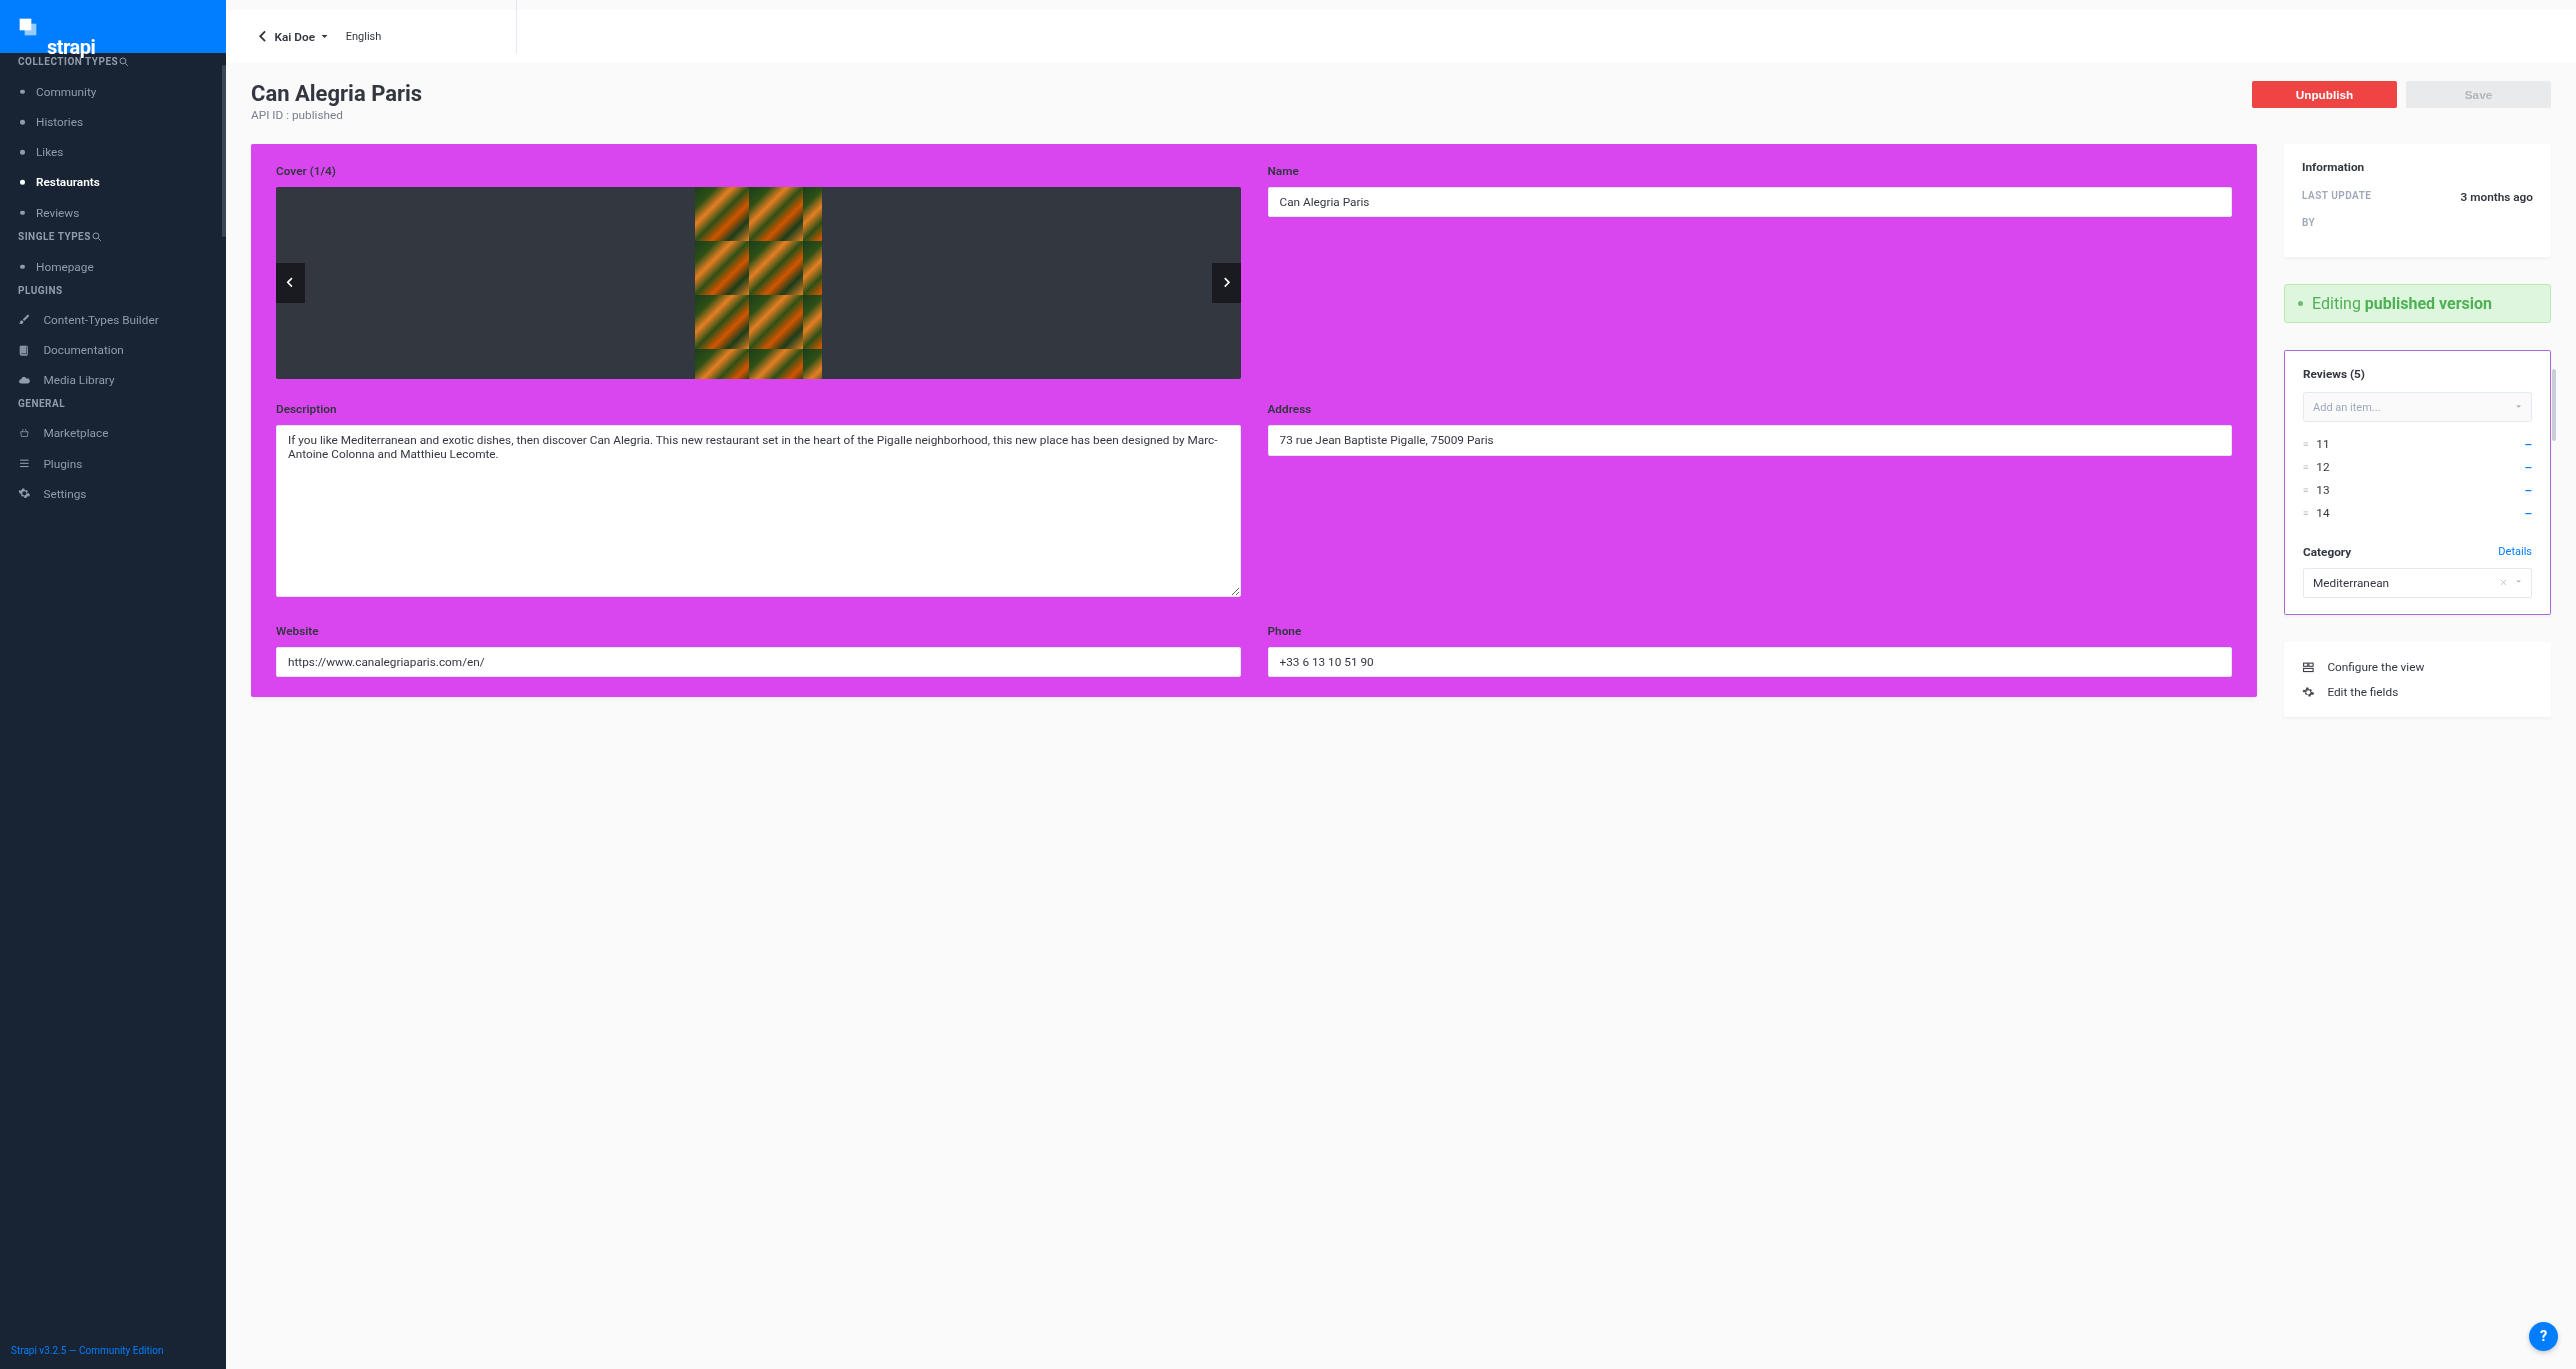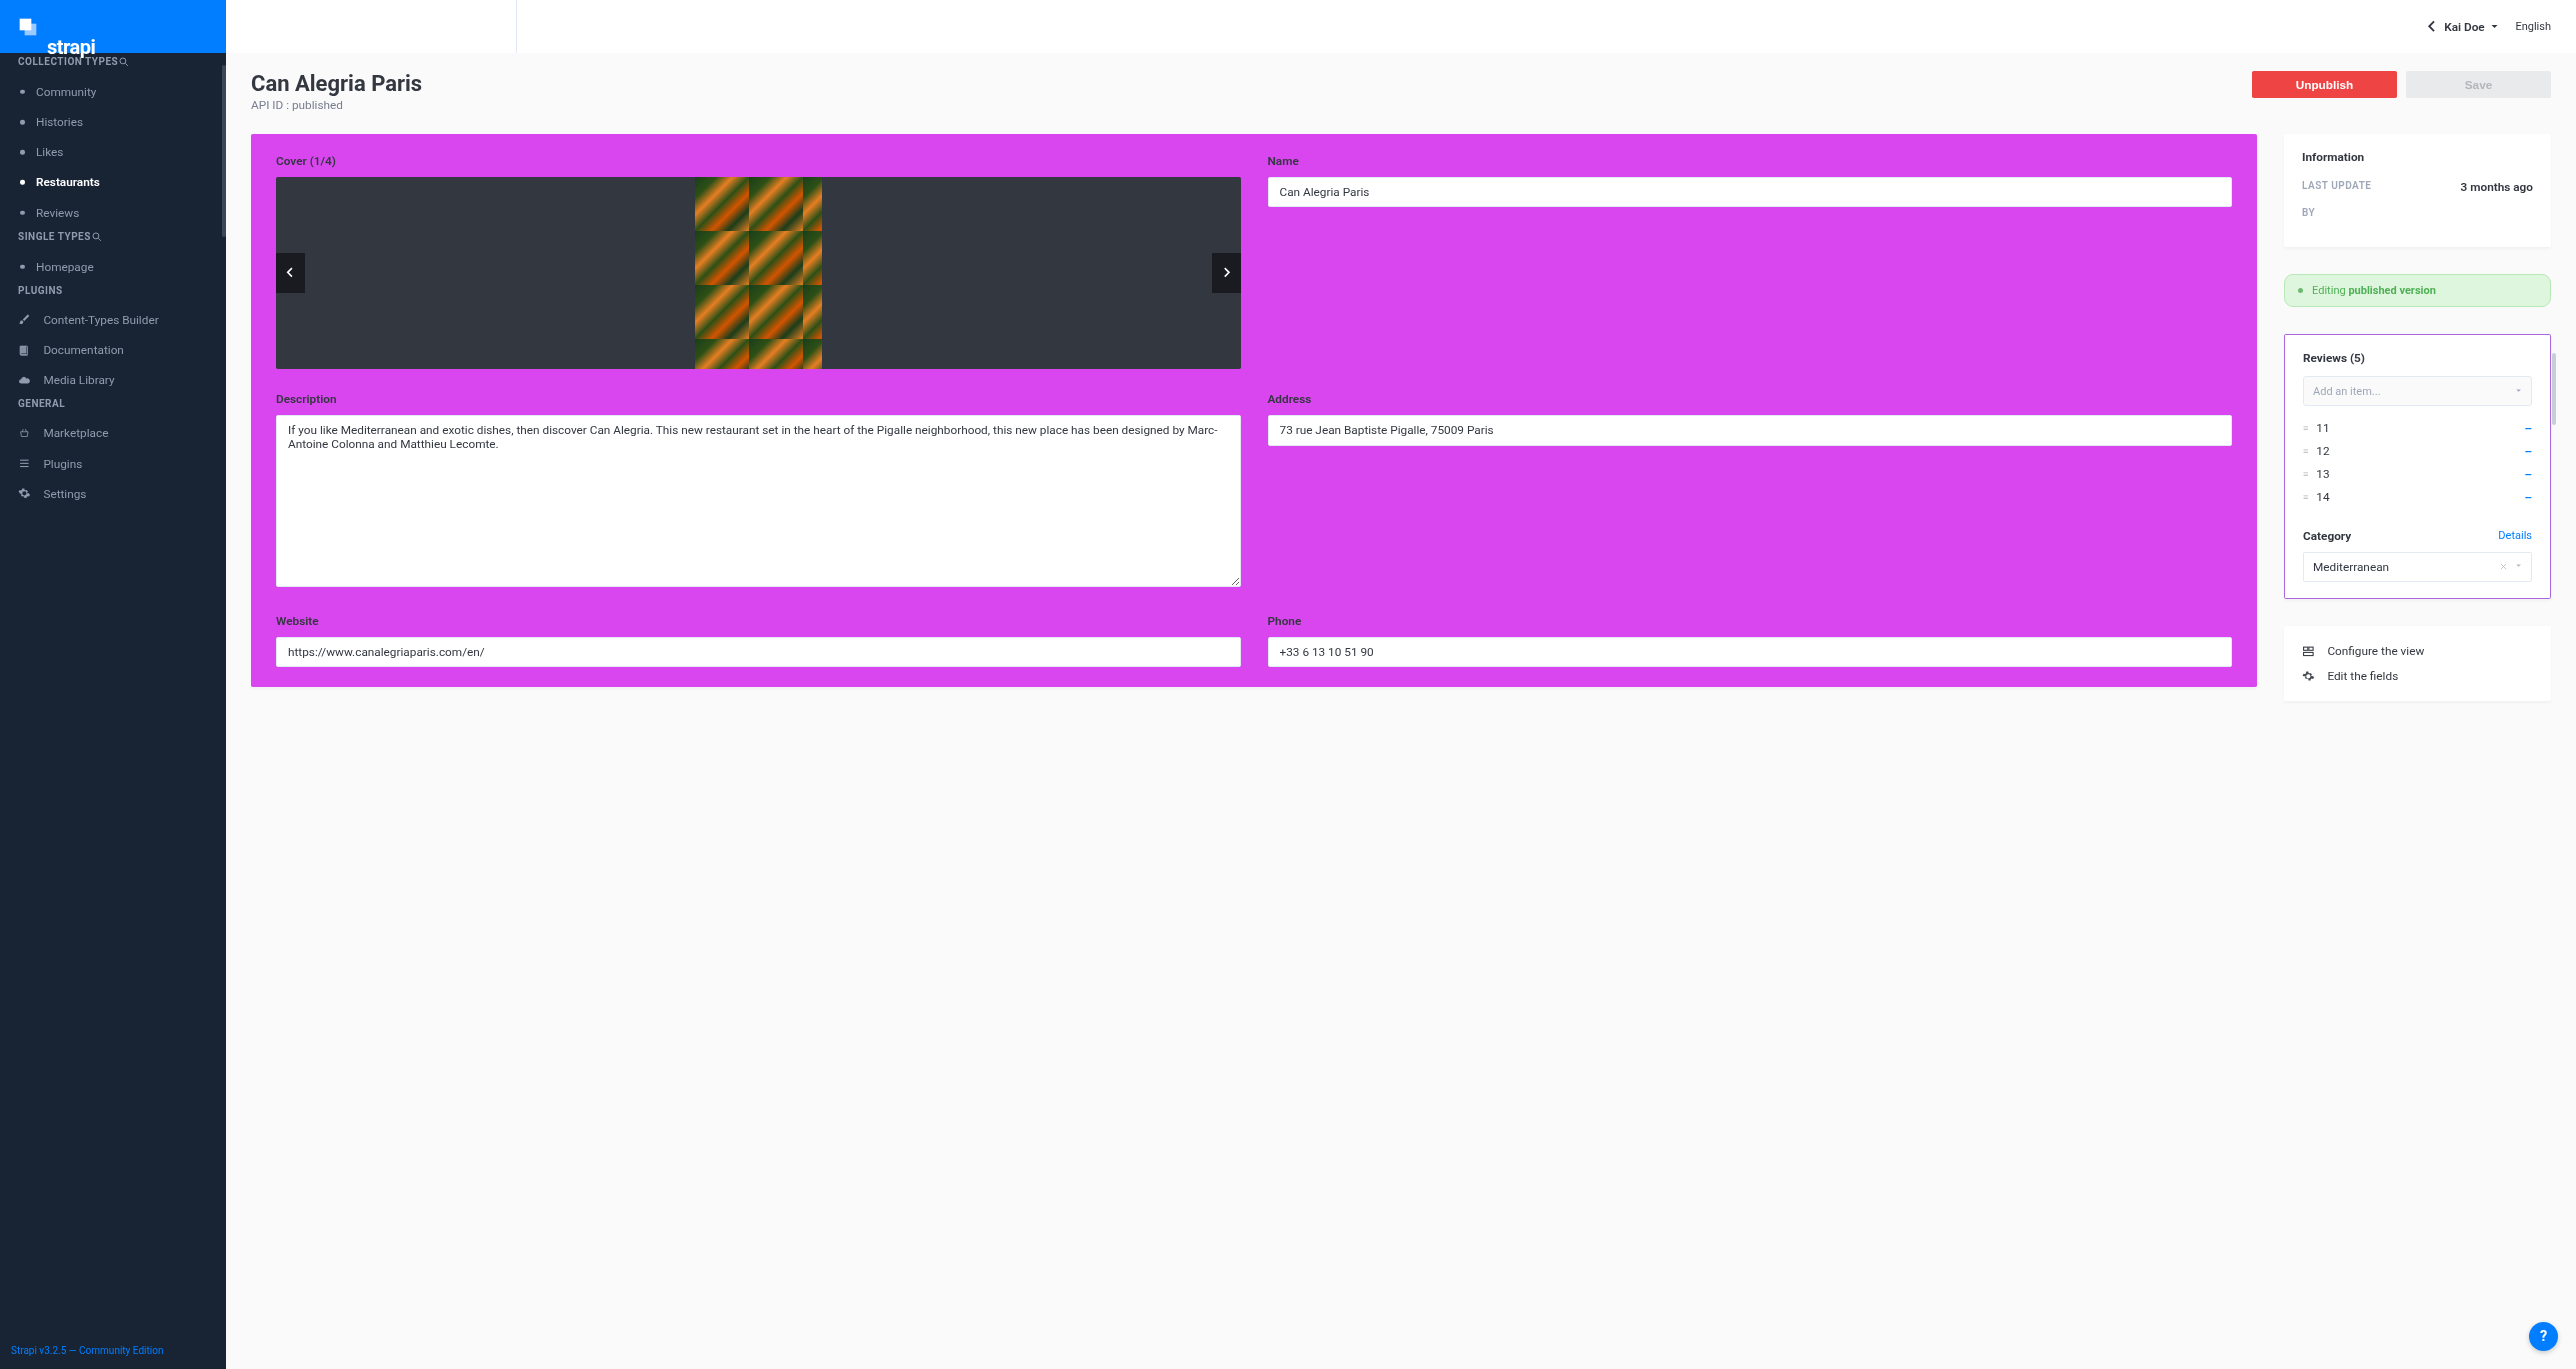--- a/index.html
+++ b/index.html
@@ -20,21 +20,21 @@
 .nav-item.active { color: #fff; font-weight: 600; }
 .nav-item .bullet { position: absolute; left: 20px; top: 50%; transform: translateY(-50%); width: 4.5px; height: 4.5px; border-radius: 50%; background: #919bae; }
 .nav-item.active .bullet { background: #fff; }
 .plugin-item { padding: 8.1px 18px; display: flex; align-items: center; cursor: pointer; color: #919bae; font-size: 11.8px; }
 .plugin-item svg, .plugin-item .ico { margin-right: 12.7px; width: 12.7px; flex-shrink: 0; }
 .footer-version { margin-top: auto; padding: 12.7px 11px; font-size: 10px; color: #007eff; }
 .scroll-indicator { position: absolute; right: 0; top: 65px; width: 3.6px; height: 172px; background: #3b4657; border-radius: 1.8px; }
 
 
 .main { flex: 1; display: flex; flex-direction: column; overflow: hidden; position: relative; }
-.topbar { height: 53px; background: #fff; display: flex; align-items: center; padding: 12px 25px; justify-content: flex-end; }
+.topbar { height: 53px; background: #fff; display: flex; align-items: center; padding: 12px 25px; justify-content: flex-start; margin-top: 10px; }
 .back-btn { width: 23.5px; height: 23.5px; display: flex; align-items: center; justify-content: center; cursor: pointer; }
 .user-area { display: flex; align-items: center; gap: 16.3px; }
 .user-name { font-weight: 600; font-size: 11.8px; display: flex; align-items: center; gap: 5.4px; cursor: pointer; }
 .lang { font-size: 11px; color: #333740; cursor: pointer; }
 .topbar-divider { position: absolute; left: 290px; top: 0; height: 53px; width: 0.9px; background: #e3e9f3; }
 
 .content { flex: 1; overflow: auto; padding: 0 25px 25px; }
 .page-header { display: flex; justify-content: space-between; align-items: flex-start; padding: 18px 0 22px; }
 .page-title { font-size: 22px; font-weight: 700; color: #333740; margin-bottom: 1.8px; }
 .page-subtitle { font-size: 11.8px; color: #787e8f; }
@@ -59,21 +59,21 @@
 .carousel-btn.right { right: 0; }
 
 
 .side-card { background: #fff; border-radius: 1.8px; box-shadow: 0 1.8px 3.6px rgba(0,0,0,0.04); padding: 16.3px 18px; }
 .side-card.bordered { border: 0.9px solid #aa67e0; }
 .info-title { font-size: 11.8px; font-weight: 700; margin-bottom: 16.3px; }
 .info-row { display: flex; justify-content: space-between; font-size: 10px; margin-bottom: 12.7px; }
 .info-row .k { color: #9ea7b8; letter-spacing: 0.5px; font-weight: 600; }
 .info-row .v { color: #333740; font-weight: 600; font-size: 11.8px; }
 
-.status-banner { background: #dff6de; border: 0.9px solid #b8e8b6; border-radius: 9px; padding: 9px 12.7px; font-size: 11px; color: #4eb155; display: flex; align-items: center; }
+.status-banner { background: #dff6de; border: 0.9px solid #b8e8b6; border-radius: 3px; padding: 9px 12.7px; font-size: 16px; color: #4eb155; display: flex; align-items: center; }
 .status-banner .dot { width: 5.4px; height: 5.4px; border-radius: 50%; background: #6dbb70; margin-right: 9px; }
 .status-banner strong { font-weight: 700; }
 
 .relation-title { font-size: 11.8px; font-weight: 700; margin-bottom: 11px; }
 .relation-select { width: 100%; border: 0.9px solid #e3e9f3; border-radius: 3px; padding: 7.2px 9px; font-size: 11px; color: #9ea7b8; background: #fafafb; display: flex; justify-content: space-between; align-items: center; cursor: pointer; margin-bottom: 11px; }
 .rel-item { display: flex; align-items: center; justify-content: space-between; padding: 4.5px 0; font-size: 11.8px; }
 .rel-item .drag { color: #b4b6ba; margin-right: 9px; font-size: 9px; letter-spacing: -0.9px; }
 .rel-item .remove { color: #007eff; font-weight: 700; cursor: pointer; }
 .rel-left { display: flex; align-items: center; }
 

